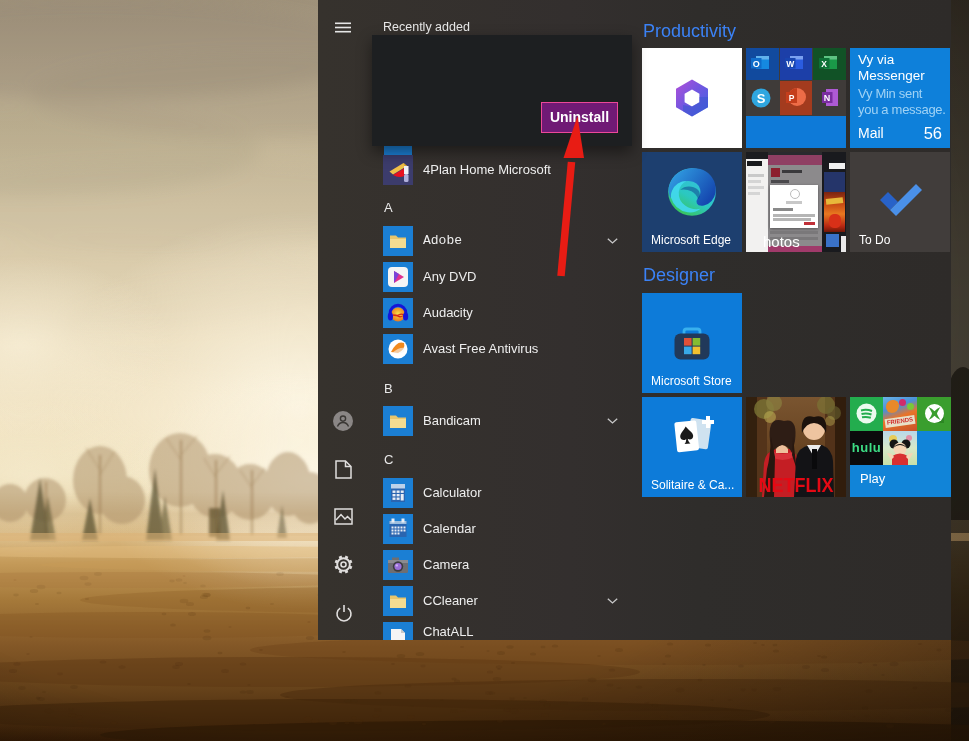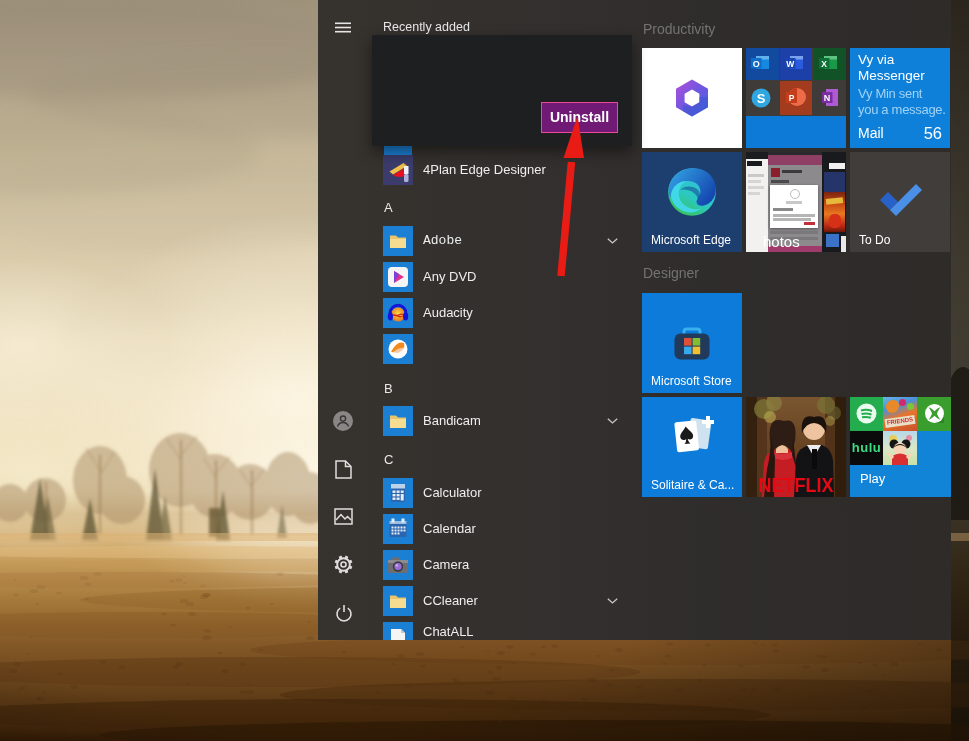--- a/index.html
+++ b/index.html
@@ -11,21 +11,21 @@
   
   #menu{position:absolute;left:318px;top:0;width:633px;height:640px;
     background:linear-gradient(90deg,#36322d 0%,#332f2e 40%,#2f2d2b 60%,#2e2b29 100%);}
   
   .applbl{position:absolute;left:105px;color:#eeeeee;font-size:13px;line-height:30px;white-space:nowrap;}
   .hdr{position:absolute;left:66px;color:#e8e8e8;font-size:13px;}
   .chev{position:absolute;left:289px;width:11px;height:6px;}
   
   .tile{position:absolute;width:100px;height:100px;}
   .tlabel{position:absolute;left:9px;bottom:5px;color:#fff;font-size:12px;white-space:nowrap;}
-  .seclbl{position:absolute;color:#737373;font-size:14px;}
+  .seclbl{position:absolute;color:#3b82f6;font-size:18px;}
   
   #popup{position:absolute;left:372px;top:35px;width:260px;height:111px;background:#1d1f21;box-shadow:0 6px 14px rgba(0,0,0,0.45);}
   #unbtn{position:absolute;left:169px;top:67px;width:77px;height:31px;background:#701a75;border:1px solid #ec4899;box-sizing:border-box;color:#fff;font-weight:bold;font-size:14px;text-align:center;line-height:29px;}
 </style>
 </head>
 <body>
   <div id="wall"></div>
   <div id="wallsvg">
     <svg class="abs" style="left:0;top:0;" width="969" height="741" viewBox="0 0 969 741">
       <defs>
@@ -423,21 +423,21 @@
     <div class="abs" style="left:66px;top:146px;width:28px;height:11px;background:#1b7fd4;"></div>
 
     <svg class="abs" style="left:65px;top:155px;" width="30" height="30" viewBox="0 0 30 30">
       <rect width="30" height="30" fill="#3c3c6c"></rect>
       <path d="M10 20 L21 13.5 L21.5 21 Q15.5 23.5 10 20 Z" fill="#e81020"></path>
       <path d="M6.5 16.5 L20.5 8 L24 11 L10 19.5 Z" fill="#f0c048"></path>
       <path d="M20.5 8 L24 11 L24 12.5 L21 10.5 Z" fill="#d8a830"></path>
       <rect x="21" y="11" width="4.5" height="8" fill="#f0f0f8"></rect>
       <rect x="21" y="19" width="4.5" height="8" rx="1.5" fill="#b0b0dc"></rect>
     </svg>
-    <div class="applbl" style="top:155px;">4Plan Edge Designer</div>
+    <div class="applbl" style="top:155px;">4Plan Home Microsoft</div>
     <div class="hdr" style="top:200px;">A</div>
 
     <svg class="abs" style="left:65px;top:226px;" width="30" height="30" viewBox="0 0 30 30">
       <rect width="30" height="30" fill="#1b7fd4"></rect>
       <path d="M7 9.5 L13 9.5 L15 11.5 L23 11.5 L23 22 L7 22 Z" fill="#e8c56b"></path>
       <path d="M7 13 L23 13 L23 22 L7 22 Z" fill="#f5dc91"></path>
     </svg>
     <div class="applbl" style="top:226px;font-family:Liberation Mono, monospace;">Adobe</div>
     <svg class="chev" style="top:238px;" width="11" height="6" viewBox="0 0 11 6">
       <polyline points="0.8,0.8 5.5,5 10.2,0.8" fill="none" stroke="#c8c8c8" stroke-width="1.3"></polyline>
@@ -468,20 +468,21 @@
       <ellipse cx="22.6" cy="18.5" rx="2.6" ry="4" fill="#1515d8"></ellipse>
     </svg>
     <div class="applbl" style="top:298px;">Audacity</div>
 
     <svg class="abs" style="left:65px;top:334px;" width="30" height="30" viewBox="0 0 30 30">
       <rect width="30" height="30" fill="#1b7fd4"></rect>
       <circle cx="15" cy="15" r="9.5" fill="#fff"></circle>
       <path d="M8 18 Q14 6 21 9 Q23 15 15 19 Z" fill="#f28a1e"></path>
       <path d="M9 19 Q16 13 22 14 L21 18 Q16 21 9 19 Z" fill="#f5f5f5" opacity="0.6"></path>
     </svg>
+    <div class="applbl" style="top:334px;">Avast Free Antivirus</div>
     <div class="hdr" style="top:381px;">B</div>
 
     <svg class="abs" style="left:65px;top:406px;" width="30" height="30" viewBox="0 0 30 30">
       <rect width="30" height="30" fill="#1b7fd4"></rect>
       <path d="M7 9.5 L13 9.5 L15 11.5 L23 11.5 L23 22 L7 22 Z" fill="#e8c56b"></path>
       <path d="M7 13 L23 13 L23 22 L7 22 Z" fill="#f5dc91"></path>
     </svg>
     <div class="applbl" style="top:406px;">Bandicam</div>
     <svg class="chev" style="top:418px;" width="11" height="6" viewBox="0 0 11 6">
       <polyline points="0.8,0.8 5.5,5 10.2,0.8" fill="none" stroke="#c8c8c8" stroke-width="1.3"></polyline>

